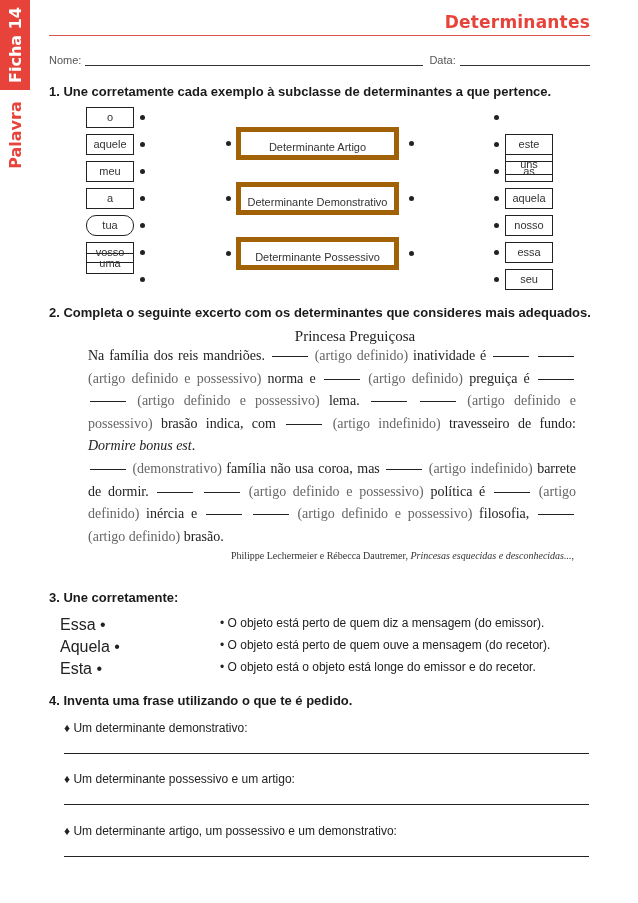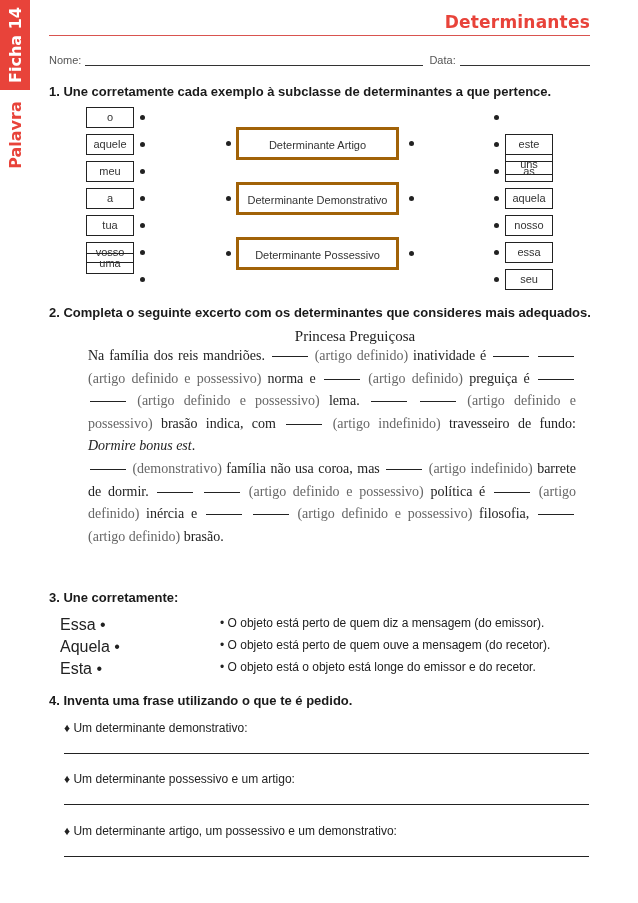--- a/index.html
+++ b/index.html
@@ -18,21 +18,21 @@
   .nome-row .line { border-bottom: 1px solid #333; height: 10px; }
   .nome-line { width: 338px; margin: 0 6px 0 4px; }
   .data-line { flex: 1; margin-left: 4px; }
 
   .q-title { position: absolute; left: 49px; font-size: 13px; font-weight: bold; color: #1a1a1a; }
   .q-title .plain { font-weight: normal; }
 
   
   .word-box { position: absolute; width: 48px; height: 21px; border: 1px solid #222; font-size: 11px; text-align: center; line-height: 19px; color: #333; }
   .dot { position: absolute; width: 5px; height: 5px; border-radius: 50%; background: #222; }
-  .cat-box { position: absolute; left: 236px; width: 163px; height: 33px; border: 3px solid #a16207; font-size: 11px; text-align: center; line-height: 31px; color: #333; }
+  .cat-box { position: absolute; left: 236px; width: 163px; height: 33px; border: 5px solid #a16207; font-size: 11px; text-align: center; line-height: 31px; color: #333; }
 
   
   .story-title { position: absolute; left: 0; width: 638px; text-align: center; top: 328px; font-family: "Liberation Serif", serif; font-size: 15px; color: #222; margin-left: 36px; }
   .story { position: absolute; left: 64px; width: 512px; top: 345px; font-family: "Liberation Serif", serif; font-size: 14px; line-height: 22.6px; color: #222; text-align: justify; }
   .story p { text-indent: 0; }
   .story .indent { padding-left: 24px; }
   .story .hint { color: #666; }
   .blank { display: inline-block; width: 36px; border-bottom: 1px solid #222; height: 1px; vertical-align: 3px; margin: 0 2px; }
   .credit { position: absolute; right: 64px; top: 547px; text-align: right; font-family: "Liberation Serif", serif; font-size: 10px; line-height: 17px; color: #333; }
 
@@ -61,21 +61,21 @@
   <span class="line data-line"></span>
 </div>
 
 <div class="q-title" style="top:84px;">1. Une corretamente cada exemplo à subclasse de determinantes a que pertence.</div>
 
 <div>
   <div class="word-box" style="left:86px;top:107px;">o</div>
   <div class="word-box" style="left:86px;top:134px;">aquele</div>
   <div class="word-box" style="left:86px;top:161px;">meu</div>
   <div class="word-box" style="left:86px;top:188px;">a</div>
-  <div class="word-box" style="left:86px;top:215px;">tua</div>
+  <div class="word-box" style="left:86px;top:215px;border-radius:10px;">tua</div>
   <div class="word-box" style="left:86px;top:242px;">vosso</div>
   <div class="word-box" style="left:86px;top:253px;">uma</div>
 
   <div class="dot" style="left:140px;top:115px;"></div>
   <div class="dot" style="left:140px;top:142px;"></div>
   <div class="dot" style="left:140px;top:169px;"></div>
   <div class="dot" style="left:140px;top:196px;"></div>
   <div class="dot" style="left:140px;top:223px;"></div>
   <div class="dot" style="left:140px;top:250px;"></div>
   <div class="dot" style="left:140px;top:277px;"></div>
@@ -139,20 +139,21 @@
     <span class="blank"></span>
     <span class="hint">(artigo definido e possessivo)</span><span> política é </span><span class="blank"></span>
     <span class="hint">(artigo definido)</span><span> inércia e </span><span class="blank"></span>
     <span class="blank"></span>
     <span class="hint">(artigo definido e possessivo)</span><span> filosofia, </span><span class="blank"></span>
     <span class="hint">(artigo definido)</span><span> brasão.</span>
   </p>
 </div>
 
 <div class="credit">
+  <div><span>Philippe Lechermeier e Rébecca Dautremer, </span><i>Princesas esquecidas e desconhecidas...</i><span>,</span></div>
 </div>
 
 <div class="q-title" style="top:590px;">3. Une corretamente:</div>
 
 <div class="q3-left" style="top:616px;"><span>Essa</span> <span>•</span></div>
 <div class="q3-left" style="top:638px;"><span>Aquela</span> <span>•</span></div>
 <div class="q3-left" style="top:660px;"><span>Esta</span> <span>•</span></div>
 
 <div class="q3-right" style="top:616px;"><span>•</span> <span>O objeto está perto de quem diz a mensagem (do emissor).</span></div>
 <div class="q3-right" style="top:638px;"><span>•</span> <span>O objeto está perto de quem ouve a mensagem (do recetor).</span></div>

